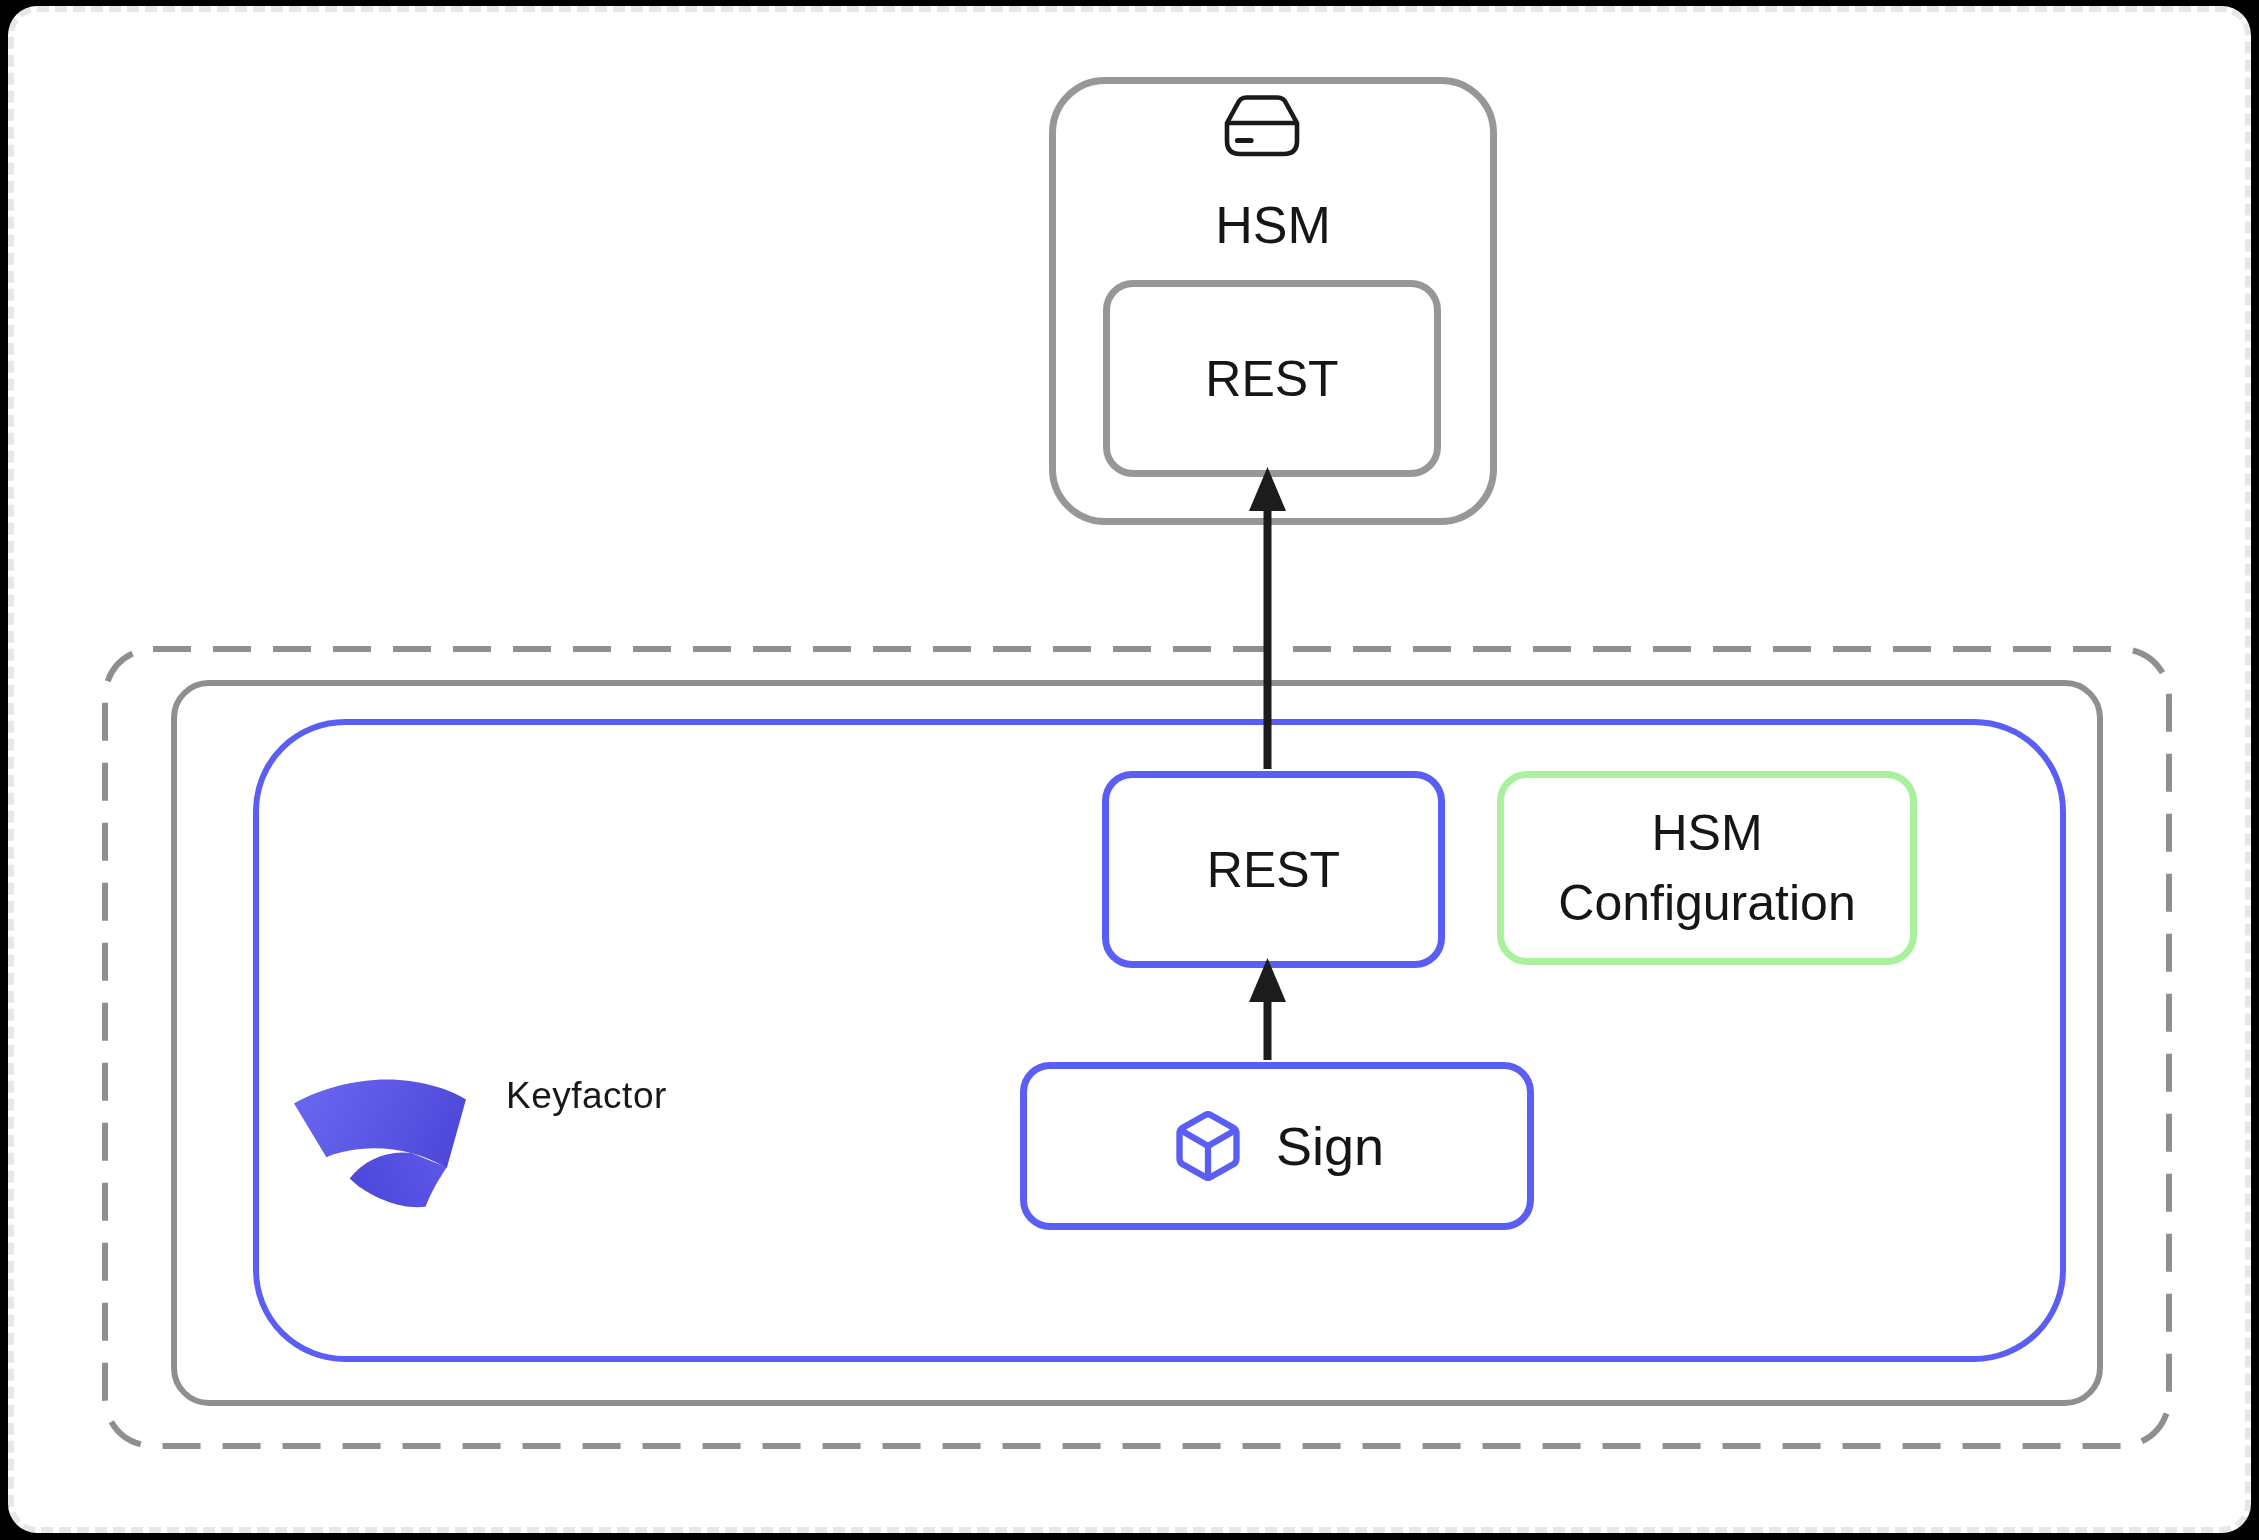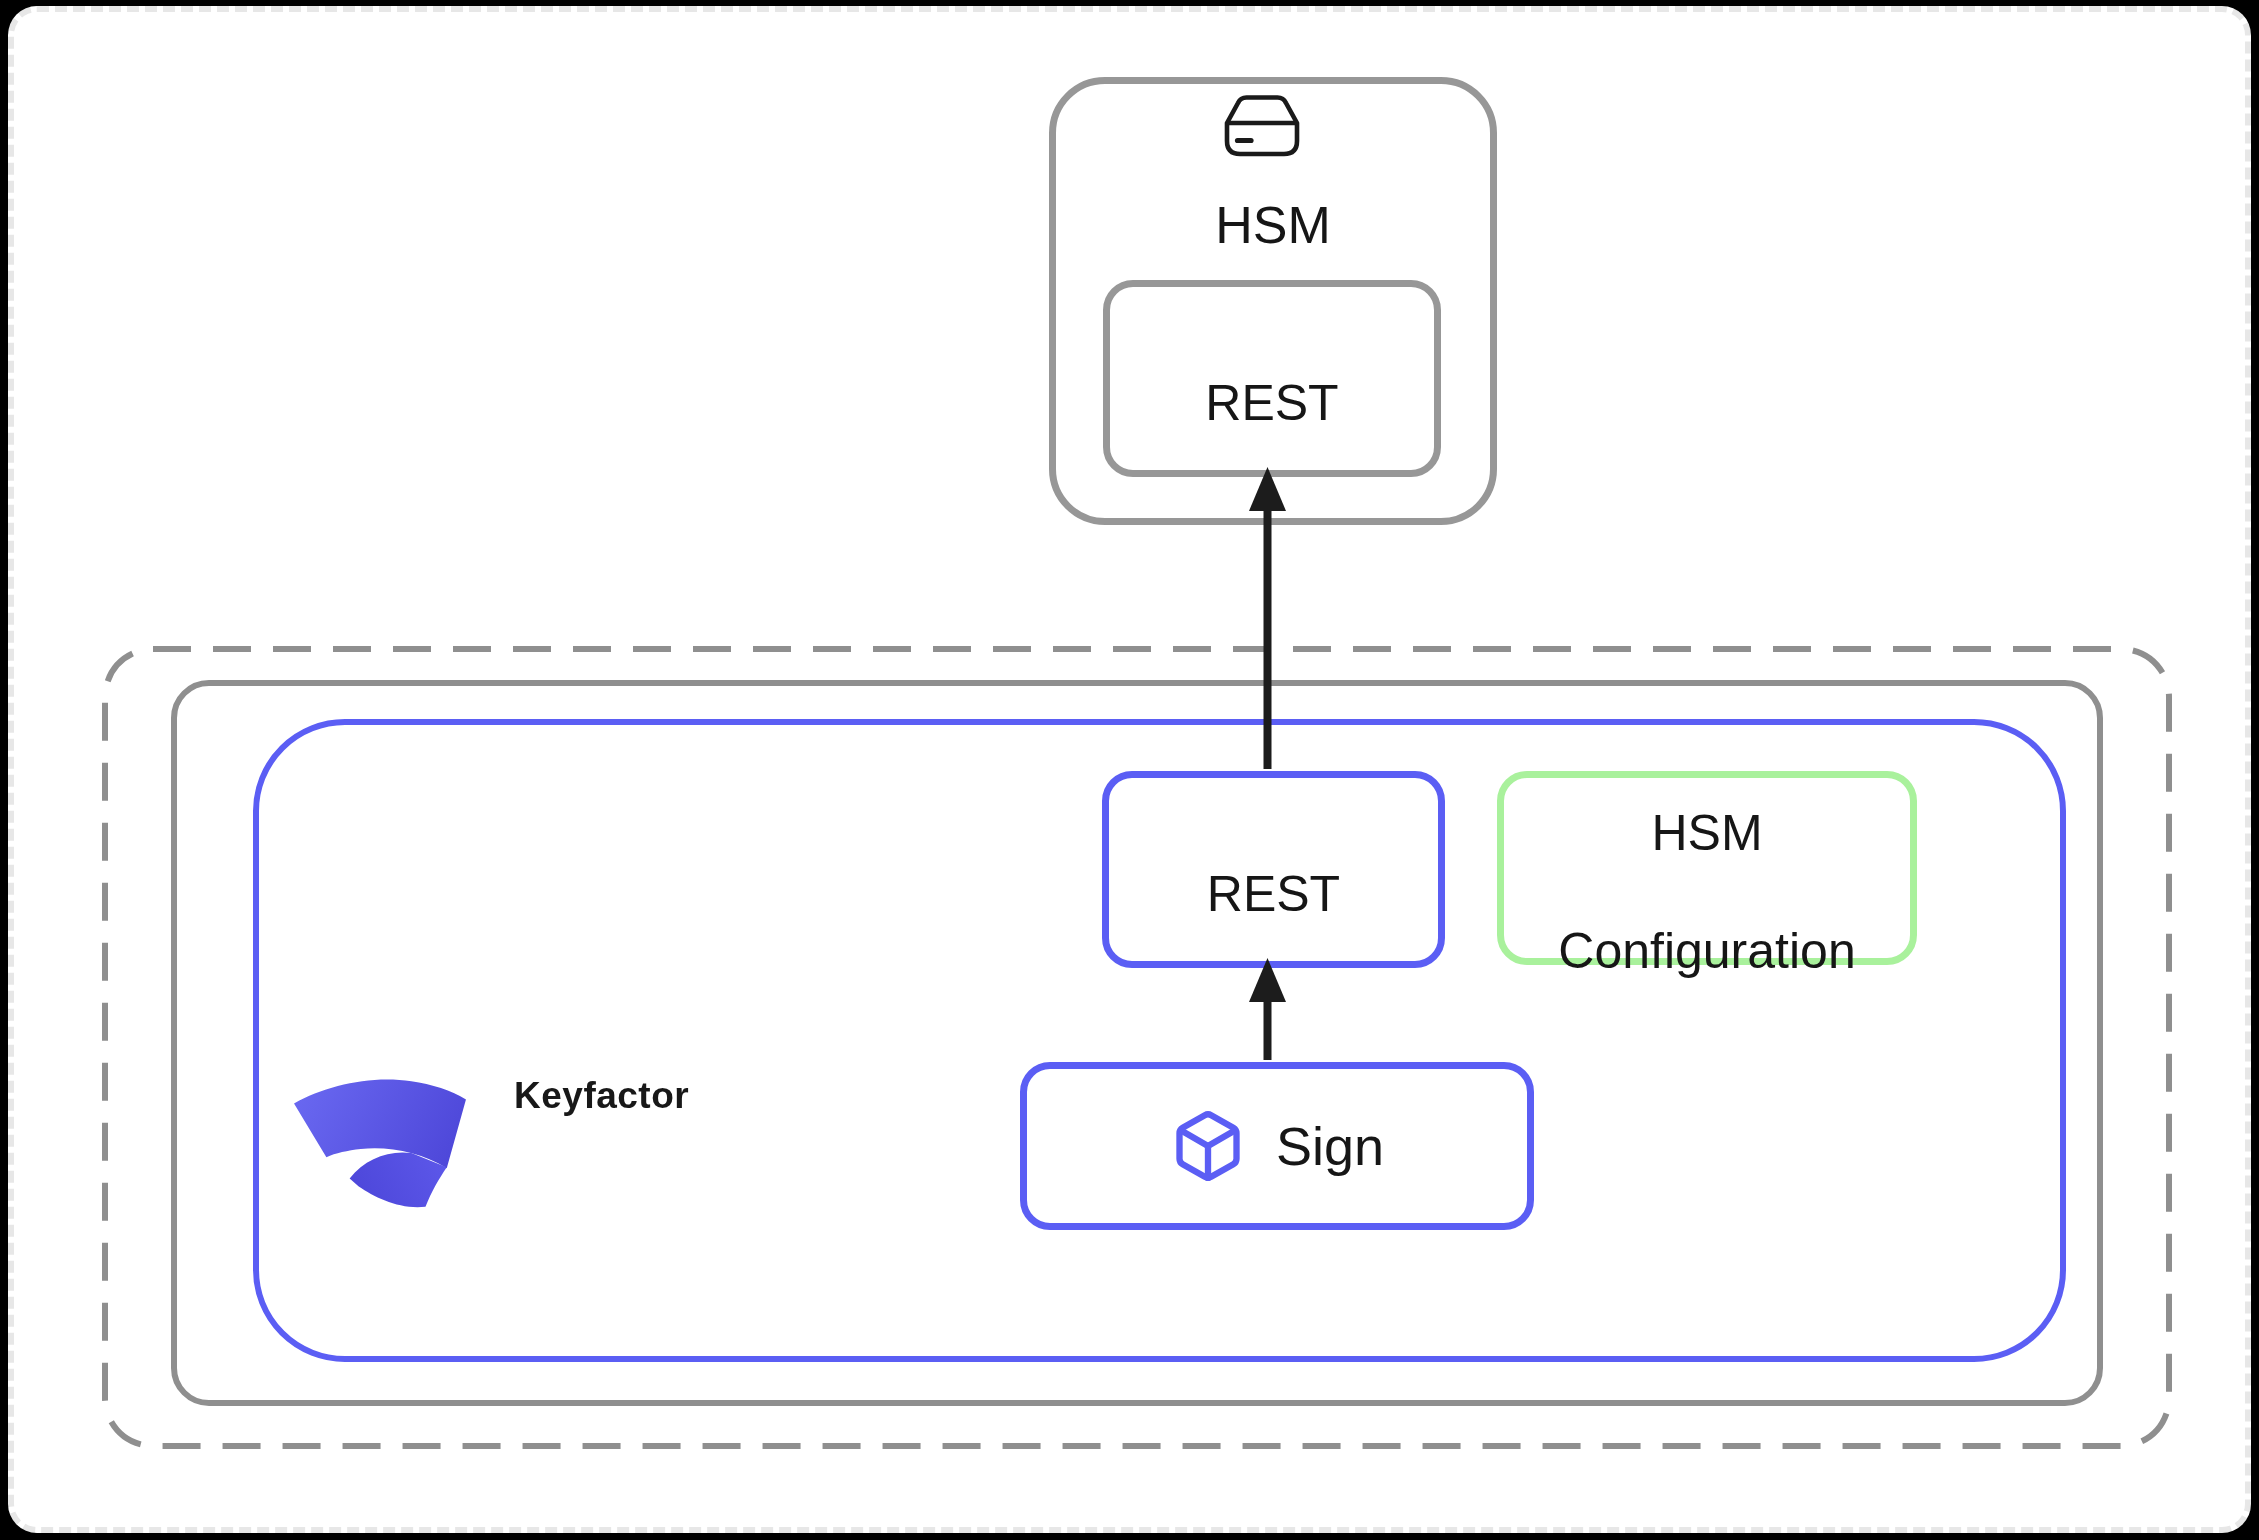--- a/index.html
+++ b/index.html
@@ -15,41 +15,41 @@
     border:6px dashed var(--canvas-border);border-radius:29px;}
   
   .hsm-group{left:1035px;top:65px;width:448px;height:448px;
     border:7px solid var(--hsmgray);border-radius:56px;background:#fff;}
   .hsm-icon{left:168px;top:11px;}
   .hsm-title{left:0;top:112px;width:100%;text-align:center;
     font-size:52px;line-height:58px;color:var(--text);}
   .restapi-box{left:47px;top:196px;width:338px;height:197px;
     border:7px solid var(--hsmgray);border-radius:30px;background:#fff;
     display:flex;flex-direction:column;justify-content:center;}
-  .node-line{display:block;text-align:center;font-size:50px;line-height:70px;color:var(--text);margin-top:48px;}
+  .node-line{display:block;text-align:center;font-size:50px;line-height:70px;color:var(--text);}
   
   .gray-rect{left:157px;top:668px;width:1932px;height:726px;
     border:6px solid var(--gray);border-radius:38px;background:#fff;}
   .blue-rect{left:239px;top:707px;width:1813px;height:643px;
     border:6px solid var(--indigo);border-radius:92px;background:#fff;}
   
   .restclient-box{left:843px;top:46px;width:343px;height:197px;
     border:7px solid var(--indigo);border-radius:30px;background:#fff;
     display:flex;flex-direction:column;justify-content:center;}
   .hsmconfig-box{left:1238px;top:46px;width:420px;height:194px;
     border:7px solid var(--green);border-radius:30px;background:#fff;
     display:flex;flex-direction:column;justify-content:center;}
   .sign-box{left:761px;top:337px;width:514px;height:168px;
     border:7px solid var(--indigo);border-radius:30px;background:#fff;
     display:flex;align-items:center;justify-content:center;gap:30px;}
   .sign-label{font-size:54px;color:var(--text);}
   
   .logo-mark{left:33px;top:352px;}
   .logo-text{left:247px;top:350px;color:var(--logo-text);}
-  .logo-brand{display:block;font-size:37px;font-weight:700;letter-spacing:.5px;margin-left:8px;}
+  .logo-brand{display:block;font-size:37px;font-weight:400;letter-spacing:.5px;}
   .logo-product{display:block;font-size:96px;font-weight:700;letter-spacing:-3px;margin-top:2px;}
   .arrow-svg{pointer-events:none;}
 </style>
 </head>
 <body>
 
 <div class="abs canvas">
 
   <div class="abs hsm-group">
     <svg class="abs hsm-icon" width="76" height="62" viewBox="0 0 76 62" fill="none">

